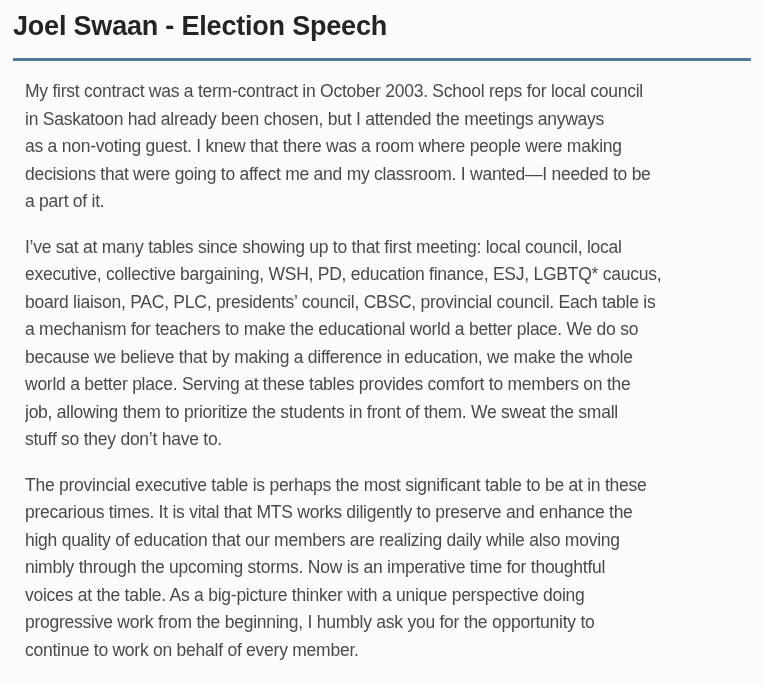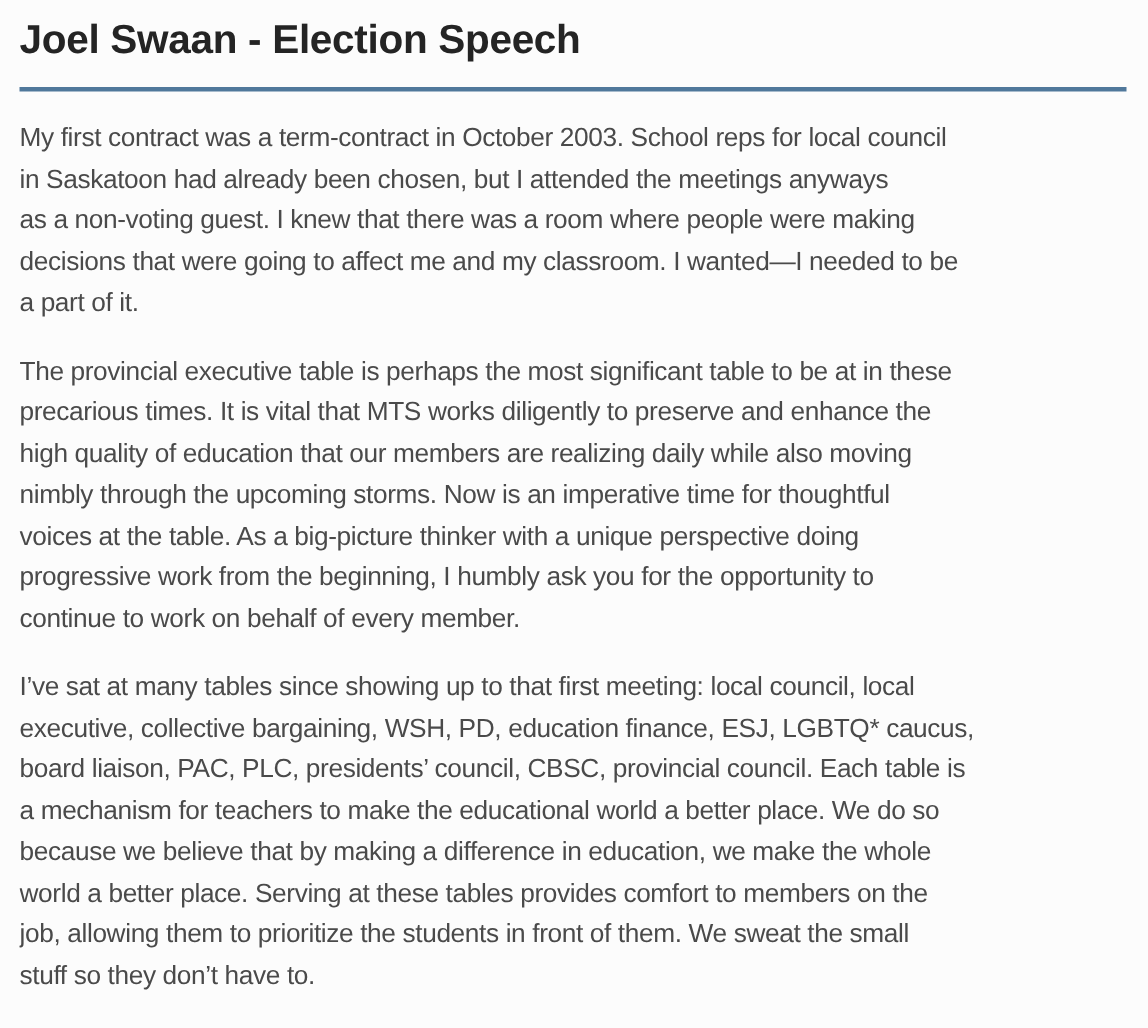--- a/index.html
+++ b/index.html
@@ -30,21 +30,21 @@
     letter-spacing: -0.2px;
     color: var(--title_text);
   }
   .title-divider {
     border: none;
     height: 3px;
     margin: 0 0 17px 0;
     background: var(--divider);
   }
   .doc-paragraph {
-    margin: 0 0 18px 0;
+    margin: 0 0 18px 12px;
     font-size: 17.5px;
     line-height: 27.5px;
     letter-spacing: -0.25px;
     color: var(--body_text);
     white-space: pre;       
     overflow: hidden;
   }
 </style>
 </head>
 <body>
@@ -53,29 +53,29 @@
   <h1 class="doc-title">Joel Swaan - Election Speech</h1>
 
   <hr class="title-divider">
 
   <p class="doc-paragraph">My first contract was a term-contract in October 2003. School reps for local council
 in Saskatoon had already been chosen, but I attended the meetings anyways
 as a non-voting guest. I knew that there was a room where people were making
 decisions that were going to affect me and my classroom. I wanted—I needed to be
 a part of it.</p>
 
-  <p class="doc-paragraph">The provincial executive table is perhaps the most significant table to be at in these
-precarious times. It is vital that MTS works diligently to preserve and enhance the
-high quality of education that our members are realizing daily while also moving
-nimbly through the upcoming storms. Now is an imperative time for thoughtful
-voices at the table. As a big-picture thinker with a unique perspective doing
-progressive work from the beginning, I humbly ask you for the opportunity to
-continue to work on behalf of every member.</p>
-
   <p class="doc-paragraph">I’ve sat at many tables since showing up to that first meeting: local council, local
 executive, collective bargaining, WSH, PD, education finance, ESJ, LGBTQ* caucus,
 board liaison, PAC, PLC, presidents’ council, CBSC, provincial council. Each table is
 a mechanism for teachers to make the educational world a better place. We do so
 because we believe that by making a difference in education, we make the whole
 world a better place. Serving at these tables provides comfort to members on the
 job, allowing them to prioritize the students in front of them. We sweat the small
 stuff so they don’t have to.</p>
+
+  <p class="doc-paragraph">The provincial executive table is perhaps the most significant table to be at in these
+precarious times. It is vital that MTS works diligently to preserve and enhance the
+high quality of education that our members are realizing daily while also moving
+nimbly through the upcoming storms. Now is an imperative time for thoughtful
+voices at the table. As a big-picture thinker with a unique perspective doing
+progressive work from the beginning, I humbly ask you for the opportunity to
+continue to work on behalf of every member.</p>
 </div>
 
 </body></html>

